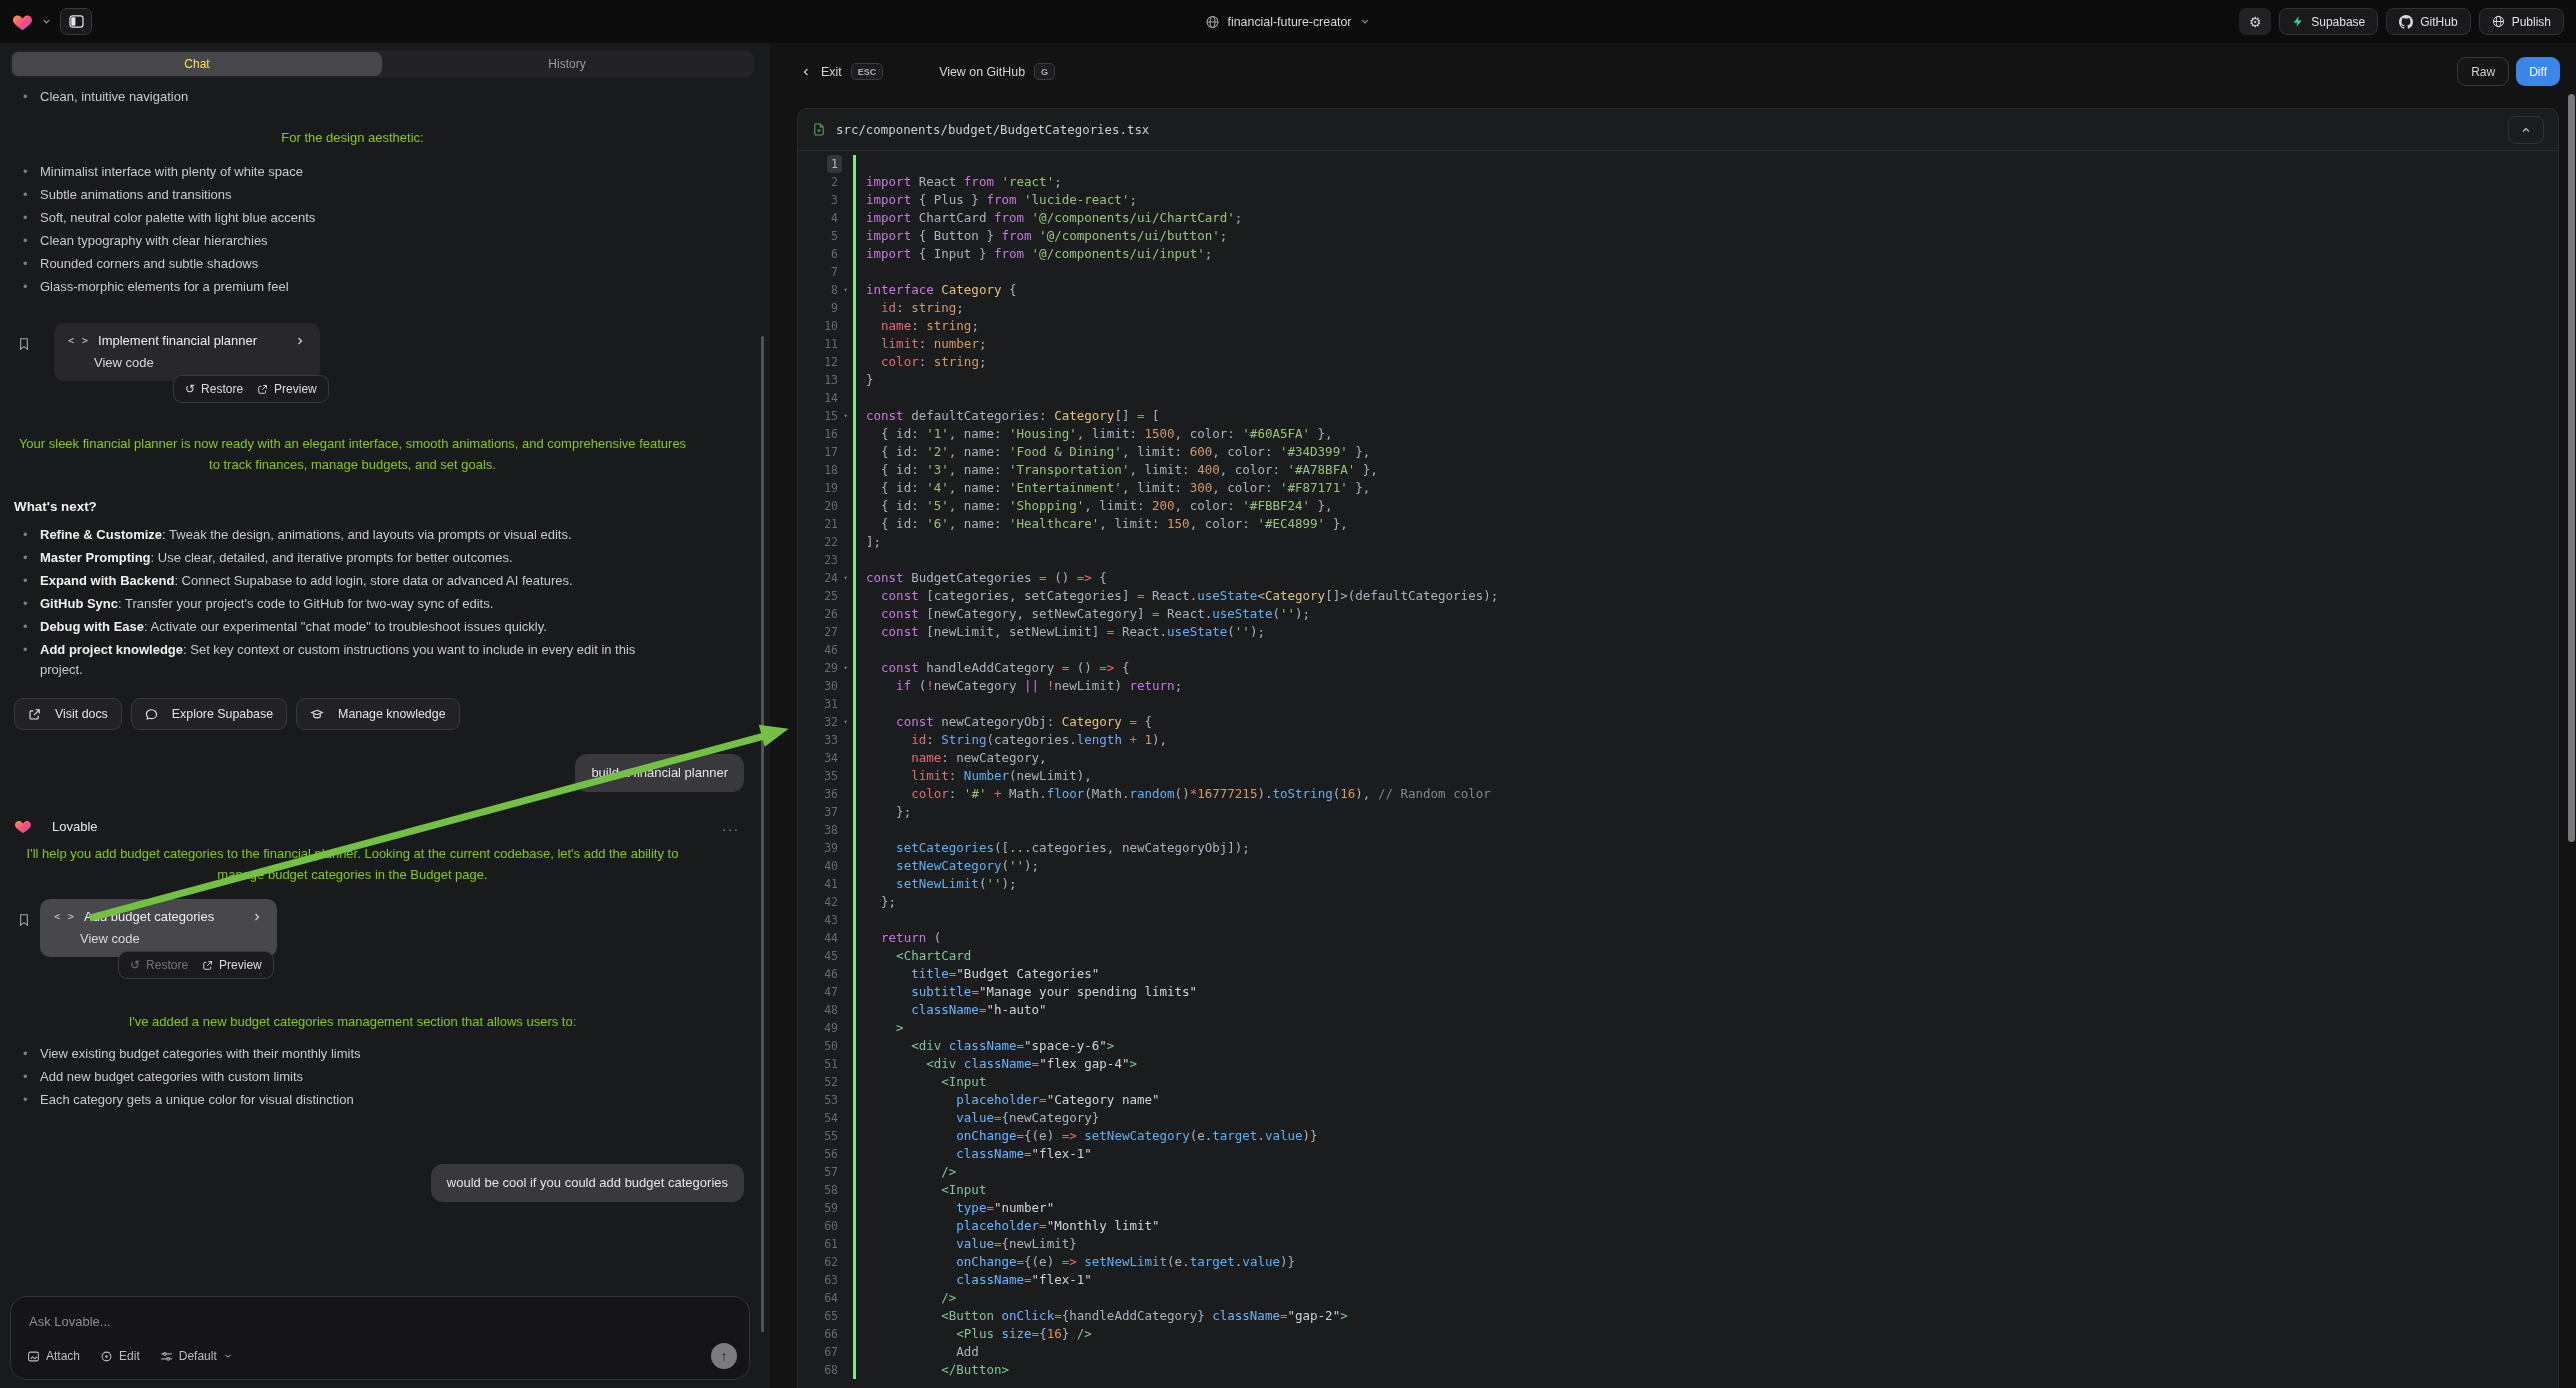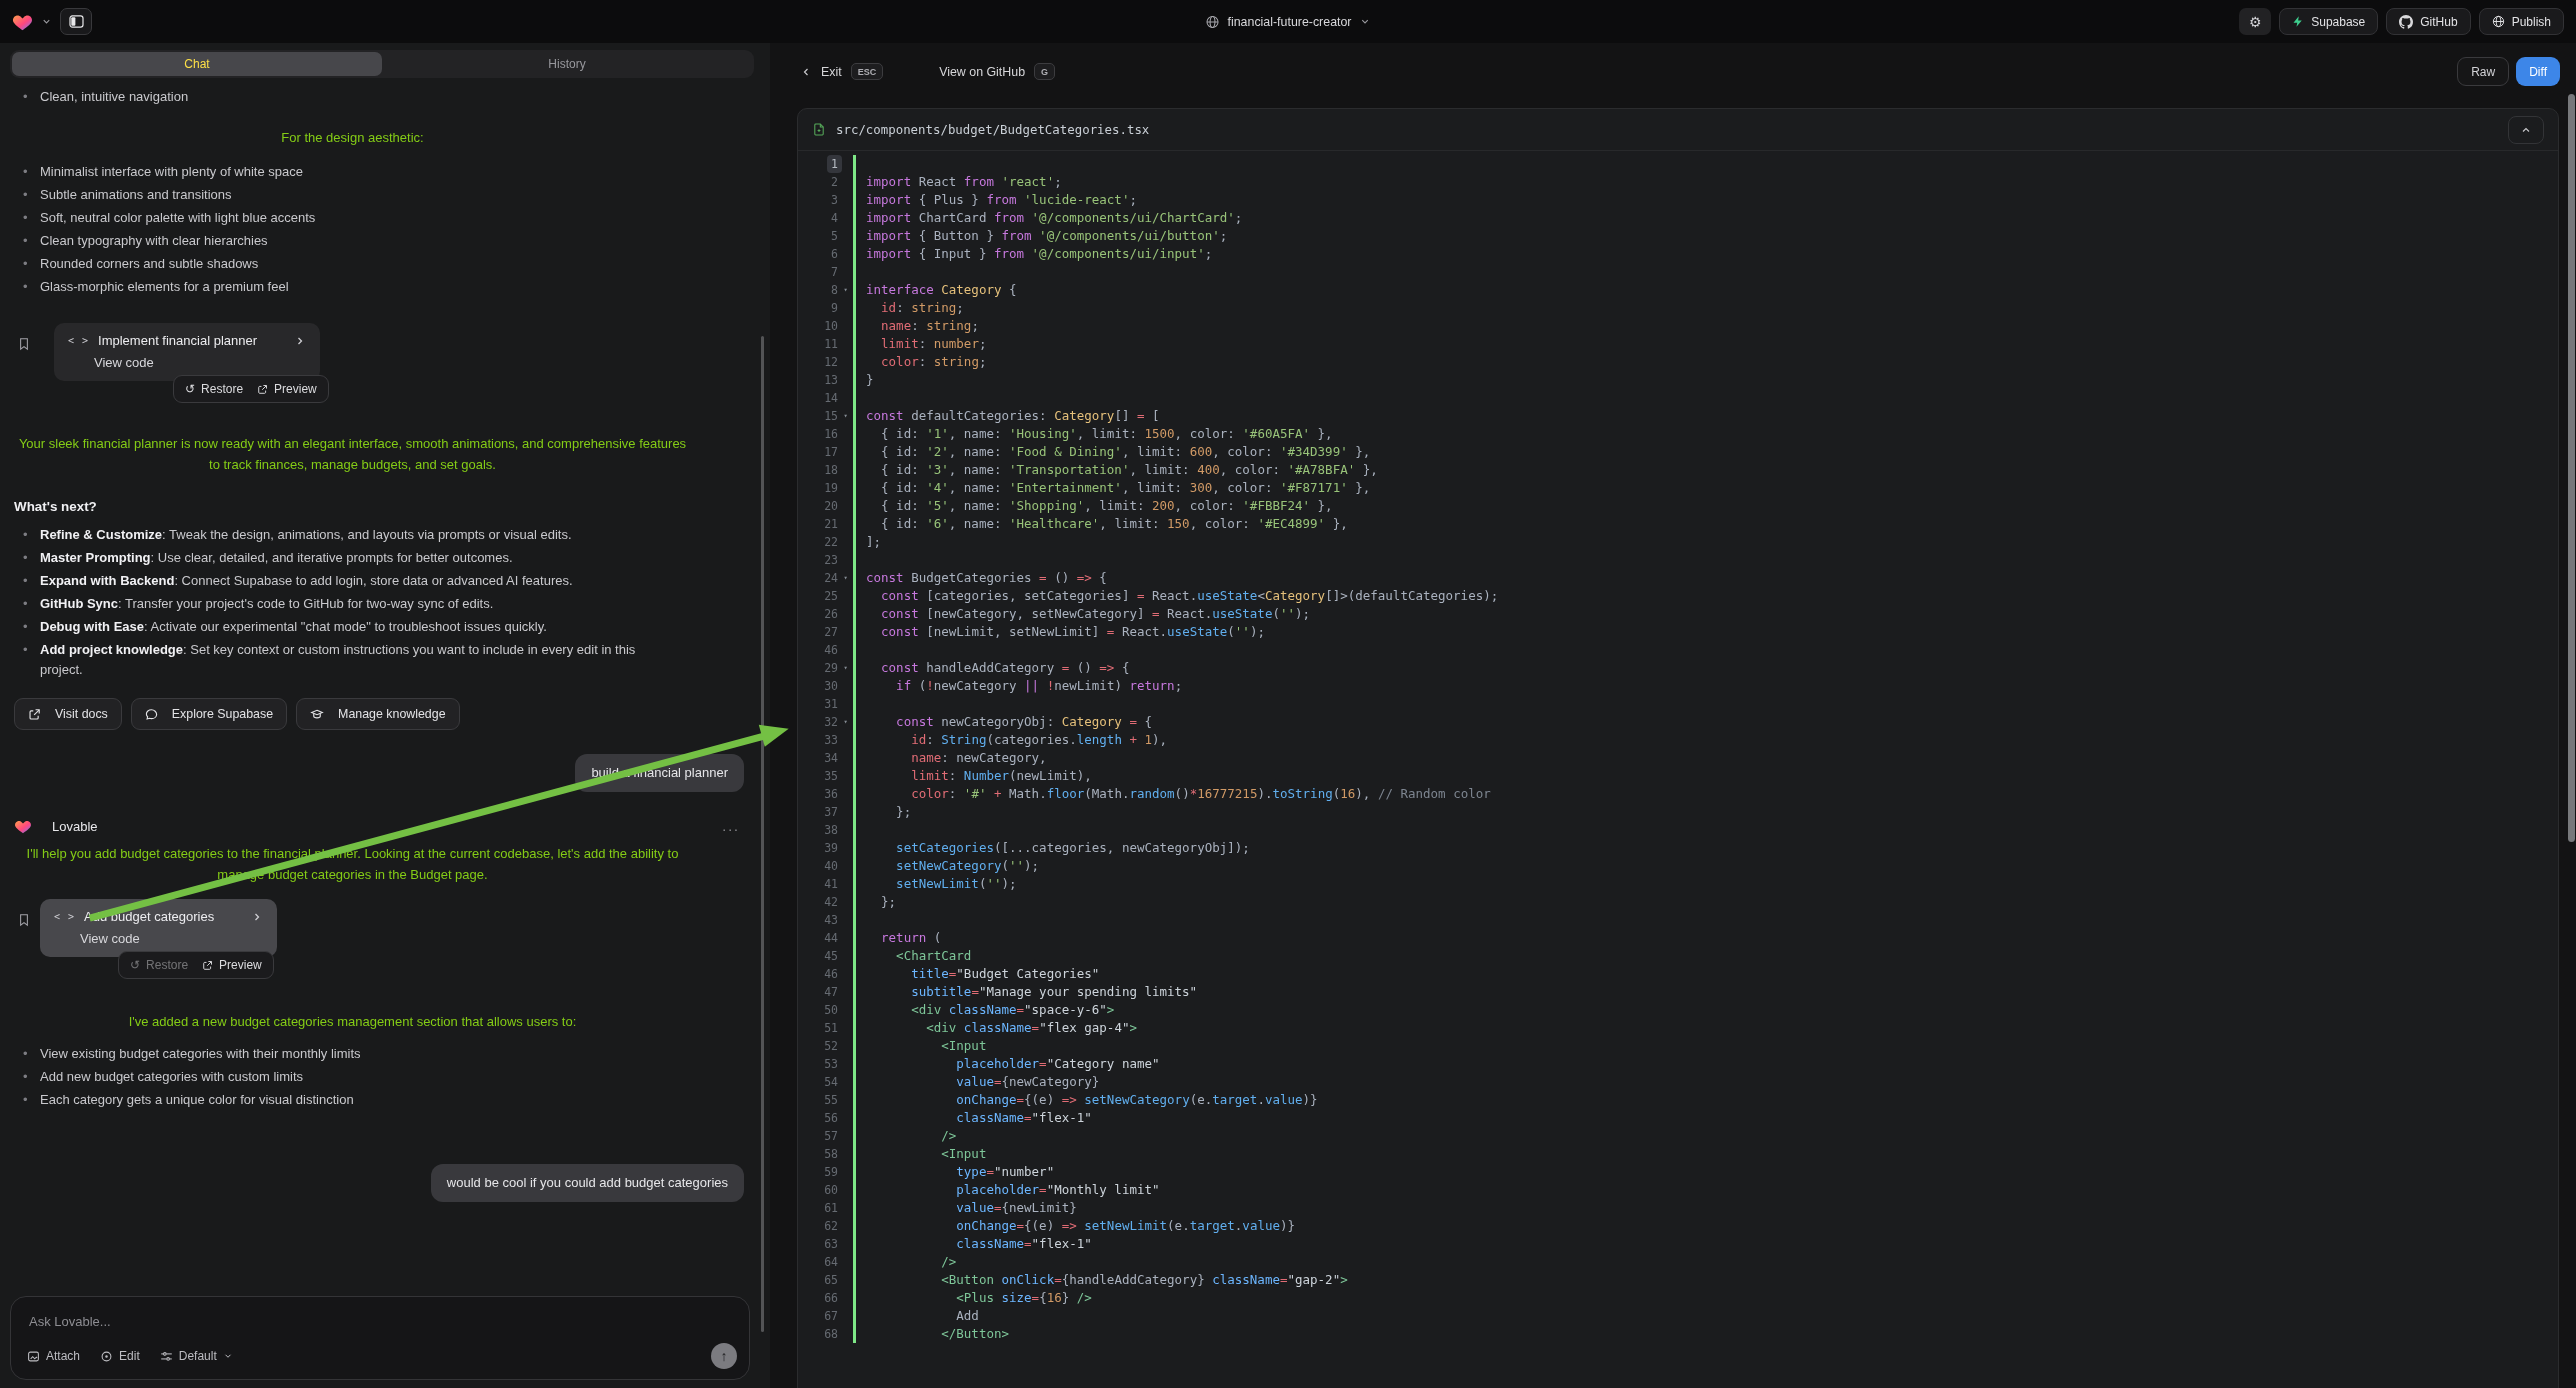--- a/index.html
+++ b/index.html
@@ -431,20 +431,22 @@
           <div class="code-line"><span class="lnw ln">38</span><span class="fold"></span><span class="gline"></span><span class="ct"></span></div>
           <div class="code-line"><span class="lnw ln">39</span><span class="fold"></span><span class="gline"></span><span class="ct"><span class="tk-d">    </span><span class="tk-f">setCategories</span><span class="tk-d">([...categories, newCategoryObj]);</span></span></div>
           <div class="code-line"><span class="lnw ln">40</span><span class="fold"></span><span class="gline"></span><span class="ct"><span class="tk-d">    </span><span class="tk-f">setNewCategory</span><span class="tk-d">(</span><span class="tk-s">''</span><span class="tk-d">);</span></span></div>
           <div class="code-line"><span class="lnw ln">41</span><span class="fold"></span><span class="gline"></span><span class="ct"><span class="tk-d">    </span><span class="tk-f">setNewLimit</span><span class="tk-d">(</span><span class="tk-s">''</span><span class="tk-d">);</span></span></div>
           <div class="code-line"><span class="lnw ln">42</span><span class="fold"></span><span class="gline"></span><span class="ct"><span class="tk-d">  };</span></span></div>
           <div class="code-line"><span class="lnw ln">43</span><span class="fold"></span><span class="gline"></span><span class="ct"></span></div>
           <div class="code-line"><span class="lnw ln">44</span><span class="fold"></span><span class="gline"></span><span class="ct"><span class="tk-d">  </span><span class="tk-k">return</span><span class="tk-d"> (</span></span></div>
           <div class="code-line"><span class="lnw ln">45</span><span class="fold"></span><span class="gline"></span><span class="ct"><span class="tk-d">    </span><span class="tk-j">&lt;ChartCard</span></span></div>
           <div class="code-line"><span class="lnw ln">46</span><span class="fold"></span><span class="gline"></span><span class="ct"><span class="tk-d">      </span><span class="tk-a">title</span><span class="tk-p">=</span><span class="tk-q">"Budget Categories"</span></span></div>
           <div class="code-line"><span class="lnw ln">47</span><span class="fold"></span><span class="gline"></span><span class="ct"><span class="tk-d">      </span><span class="tk-a">subtitle</span><span class="tk-p">=</span><span class="tk-q">"Manage your spending limits"</span></span></div>
+          <div class="code-line"><span class="lnw ln">48</span><span class="fold"></span><span class="gline"></span><span class="ct"><span class="tk-d">      </span><span class="tk-a">className</span><span class="tk-p">=</span><span class="tk-q">"h-auto"</span></span></div>
+          <div class="code-line"><span class="lnw ln">49</span><span class="fold"></span><span class="gline"></span><span class="ct"><span class="tk-d">    </span><span class="tk-j">&gt;</span></span></div>
           <div class="code-line"><span class="lnw ln">50</span><span class="fold"></span><span class="gline"></span><span class="ct"><span class="tk-d">      </span><span class="tk-j">&lt;div</span><span class="tk-d"> </span><span class="tk-a">className</span><span class="tk-p">=</span><span class="tk-q">"space-y-6"</span><span class="tk-j">&gt;</span></span></div>
           <div class="code-line"><span class="lnw ln">51</span><span class="fold"></span><span class="gline"></span><span class="ct"><span class="tk-d">        </span><span class="tk-j">&lt;div</span><span class="tk-d"> </span><span class="tk-a">className</span><span class="tk-p">=</span><span class="tk-q">"flex gap-4"</span><span class="tk-j">&gt;</span></span></div>
           <div class="code-line"><span class="lnw ln">52</span><span class="fold"></span><span class="gline"></span><span class="ct"><span class="tk-d">          </span><span class="tk-j">&lt;Input</span></span></div>
           <div class="code-line"><span class="lnw ln">53</span><span class="fold"></span><span class="gline"></span><span class="ct"><span class="tk-d">            </span><span class="tk-a">placeholder</span><span class="tk-p">=</span><span class="tk-q">"Category name"</span></span></div>
           <div class="code-line"><span class="lnw ln">54</span><span class="fold"></span><span class="gline"></span><span class="ct"><span class="tk-d">            </span><span class="tk-a">value</span><span class="tk-p">=</span><span class="tk-d">{newCategory}</span></span></div>
           <div class="code-line"><span class="lnw ln">55</span><span class="fold"></span><span class="gline"></span><span class="ct"><span class="tk-d">            </span><span class="tk-a">onChange</span><span class="tk-p">=</span><span class="tk-d">{(e) </span><span class="tk-p">=&gt;</span><span class="tk-d"> </span><span class="tk-f">setNewCategory</span><span class="tk-d">(e.</span><span class="tk-f">target</span><span class="tk-d">.</span><span class="tk-f">value</span><span class="tk-d">)}</span></span></div>
           <div class="code-line"><span class="lnw ln">56</span><span class="fold"></span><span class="gline"></span><span class="ct"><span class="tk-d">            </span><span class="tk-a">className</span><span class="tk-p">=</span><span class="tk-q">"flex-1"</span></span></div>
           <div class="code-line"><span class="lnw ln">57</span><span class="fold"></span><span class="gline"></span><span class="ct"><span class="tk-d">          </span><span class="tk-j">/&gt;</span></span></div>
           <div class="code-line"><span class="lnw ln">58</span><span class="fold"></span><span class="gline"></span><span class="ct"><span class="tk-d">          </span><span class="tk-j">&lt;Input</span></span></div>
           <div class="code-line"><span class="lnw ln">59</span><span class="fold"></span><span class="gline"></span><span class="ct"><span class="tk-d">            </span><span class="tk-a">type</span><span class="tk-p">=</span><span class="tk-q">"number"</span></span></div>

